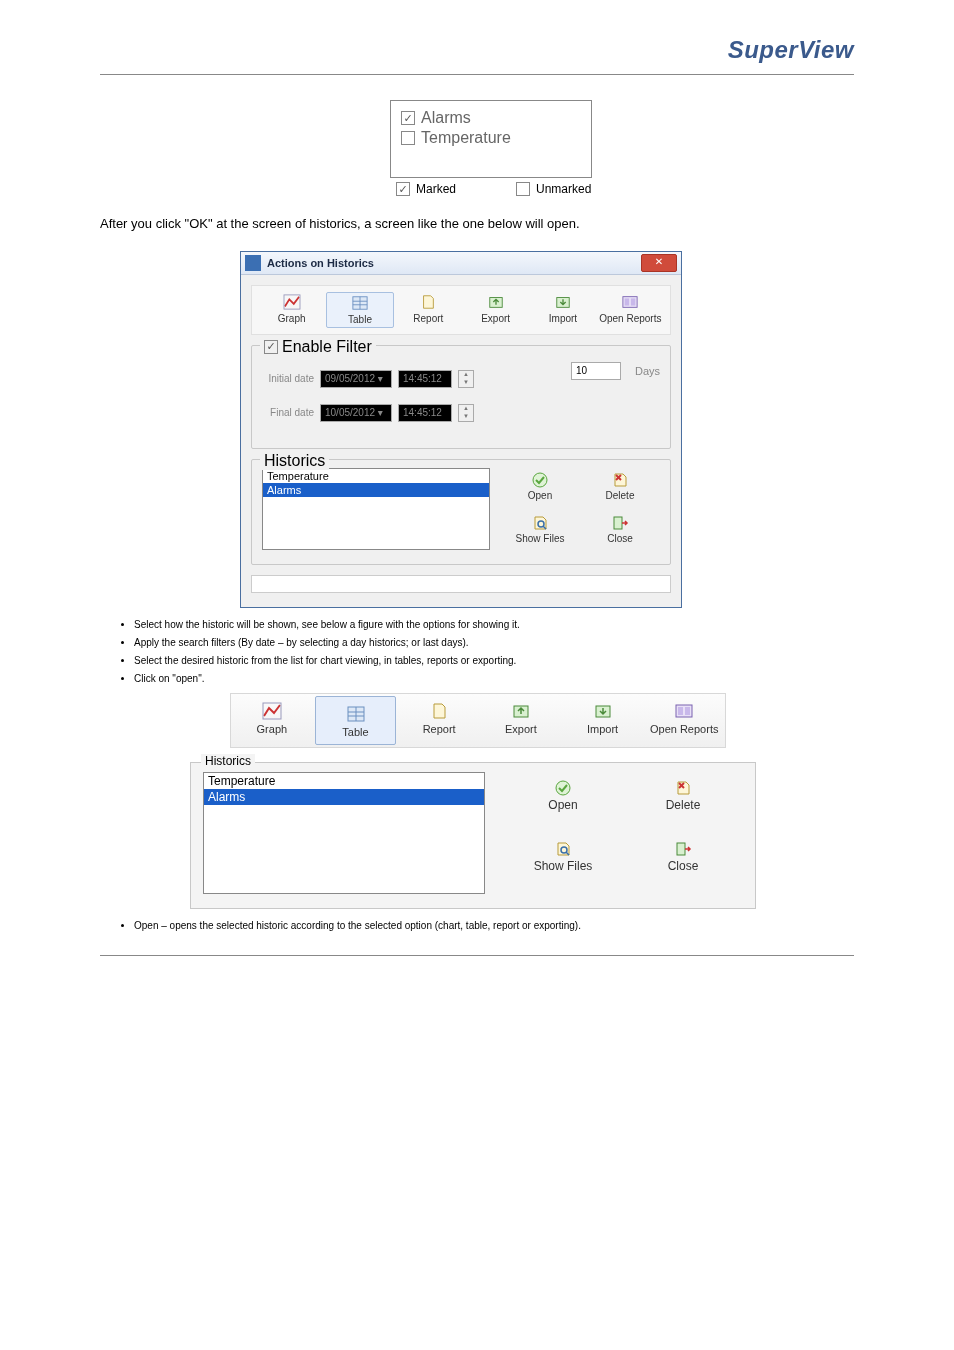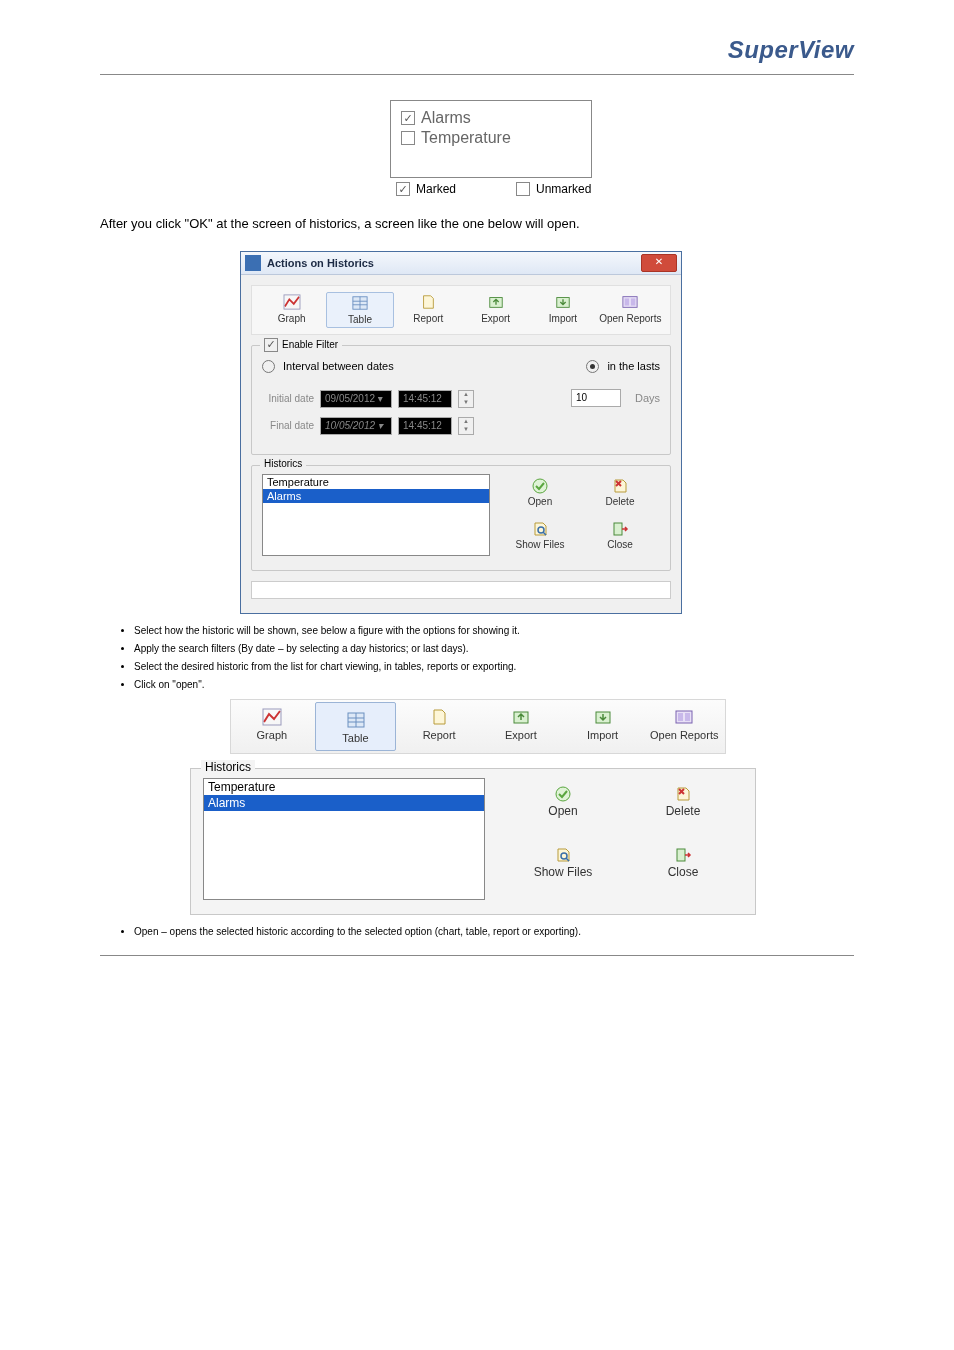--- a/index.html
+++ b/index.html
@@ -27,25 +27,25 @@
   .titlebar .ttl { flex: 1; font-weight: bold; font-size: 11px; color: #1c2a44; }
   .titlebar .closebtn { width: 34px; height: 16px; background: #d04b3b; border: 1px solid #a93426; border-radius: 2px; color: #fff; font-size: 10px; text-align: center; line-height: 14px; cursor: pointer; }
 
   .dialog-body { background: #f0f0f0; padding: 10px 10px 14px 10px; }
   .toolbar { display: flex; justify-content: space-between; background: #f7f7f7; border: 1px solid #e0e0e0; padding: 6px 6px; margin-bottom: 10px; }
   .toolbtn { flex: 1; text-align: center; font-size: 10px; color: #333; cursor: pointer; padding: 2px 0; margin: 0 1px; }
   .toolbtn .ic { width: 18px; height: 16px; margin: 0 auto 3px auto; display: block; }
   .toolbtn.active { border: 1px solid #a8c0e0; background: #eaf1fb; border-radius: 2px; }
 
   .group { border: 1px solid #c8c8c8; border-radius: 2px; padding: 8px 10px 10px 10px; margin-bottom: 10px; position: relative; }
-  .group-legend { position: absolute; top: -8px; left: 8px; background: #f0f0f0; padding: 0 4px; font-size: 10px; display: flex; align-items: center; gap: 4px; }
+  .group-legend { position: absolute; top: -8px; left: 8px; background: #f0f0f0; padding: 0 4px; font-size: 16px; display: flex; align-items: center; gap: 4px; }
   .radio-row { display: flex; align-items: center; justify-content: space-between; margin: 6px 0 8px 0; }
   .radio { width: 11px; height: 11px; border: 1px solid #777; border-radius: 50%; display: inline-flex; align-items: center; justify-content: center; margin-right: 4px; }
   .radio.sel::after { content: ""; width: 5px; height: 5px; border-radius: 50%; background: #333; display: block; }
-  .date-row { display: flex; align-items: center; gap: 6px; margin: 9px 0; font-size: 10px; color: #888; }
+  .date-row { display: flex; align-items: center; gap: 6px; margin: 16px 0; font-size: 10px; color: #888; }
   .date-row .lbl { width: 52px; text-align: right; }
   .txtfield { border: 1px solid #aaa; background: #fff; height: 16px; padding: 0 4px; font-size: 10px; display: inline-flex; align-items: center; }
   .txtfield.dis { background: #000000; color: #888; }
   .spinner { border: 1px solid #aaa; width: 14px; height: 16px; display: flex; flex-direction: column; }
   .spinner span { flex: 1; font-size: 6px; text-align: center; color: #777; }
 
   .filter-right { text-align: left; }
   .filter-right .line { display: flex; align-items: center; gap: 14px; margin-top: 8px; }
 
   .hist-body { display: flex; gap: 10px; }
@@ -168,45 +168,35 @@
                 <rect x="11" y="5" width="5" height="8" fill="#c8b8ea"></rect>
               </svg>
             <span>Open Reports</span>
           </div>
         </div>
 
         <div class="group">
           <div class="group-legend">
             <span class="cb checked"></span>
             <span>Enable Filter</span>
-          </div>
-          <div class="radio-row">
-            <div style="display:flex;align-items:center;gap:4px;">
-              <span class="radio"></span>
-              <span>Interval between dates</span>
-            </div>
-            <div class="filter-right" style="display:flex;align-items:center;gap:4px;">
-              <span class="radio sel"></span>
-              <span>in the lasts</span>
-            </div>
           </div>
           <div style="display:flex;justify-content:space-between;">
             <div>
               <div class="date-row">
                 <span class="lbl">Initial date</span>
                 <span class="txtfield dis" style="width:62px;"><span>09/05/2012</span>&nbsp;▾</span>
                 <span class="txtfield dis" style="width:44px;">14:45:12</span>
                 <span class="spinner">
                     <span>▲</span>
                     <span>▼</span>
                   </span>
               </div>
               <div class="date-row">
                 <span class="lbl">Final date</span>
-                <span class="txtfield dis" style="width:62px;font-style:italic;"><span>10/05/2012</span>&nbsp;▾</span>
+                <span class="txtfield dis" style="width:62px;"><span>10/05/2012</span>&nbsp;▾</span>
                 <span class="txtfield dis" style="width:44px;">14:45:12</span>
                 <span class="spinner">
                     <span>▲</span>
                     <span>▼</span>
                   </span>
               </div>
             </div>
             <div class="filter-right">
               <div class="line">
                 <span class="txtfield" style="width:40px;">10</span>

